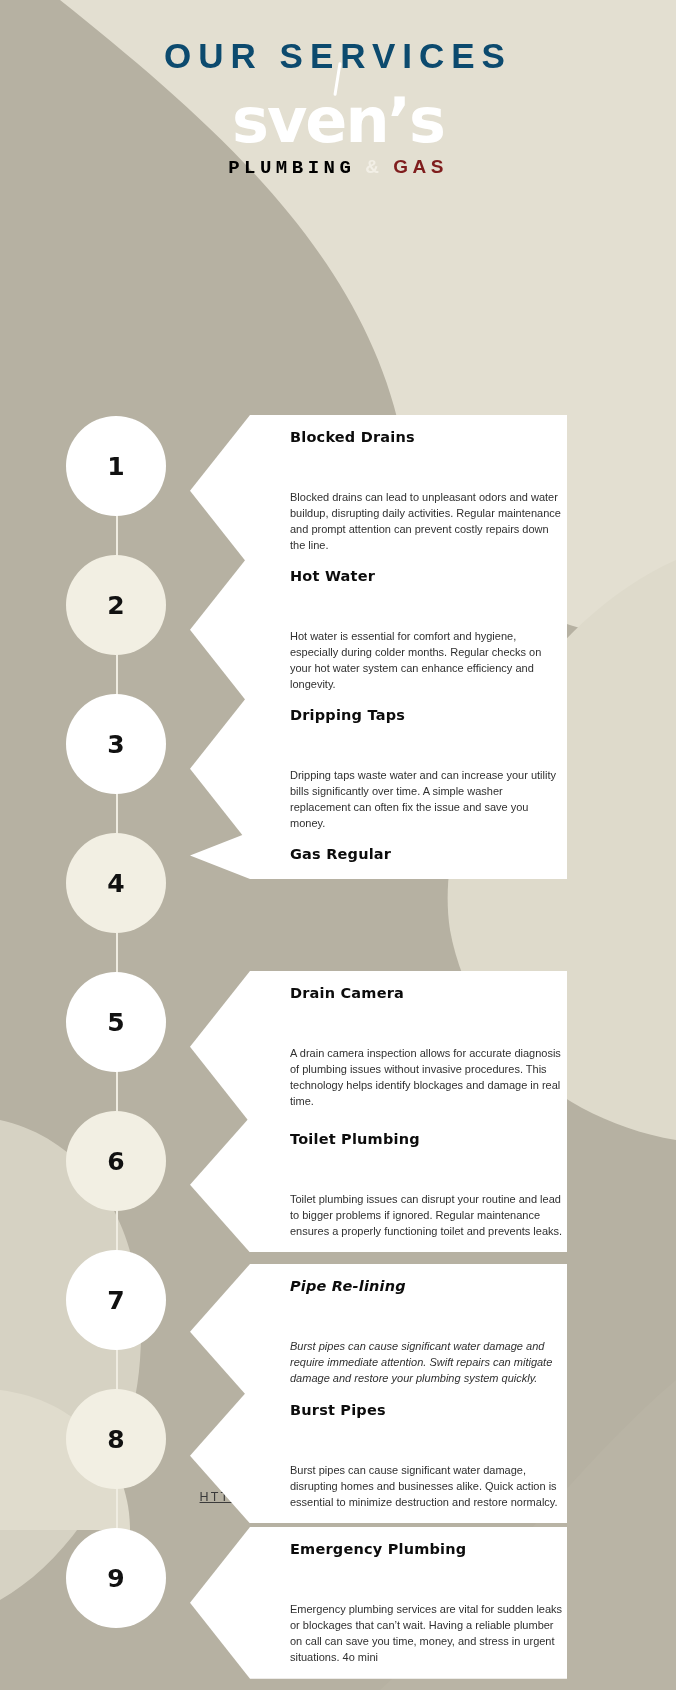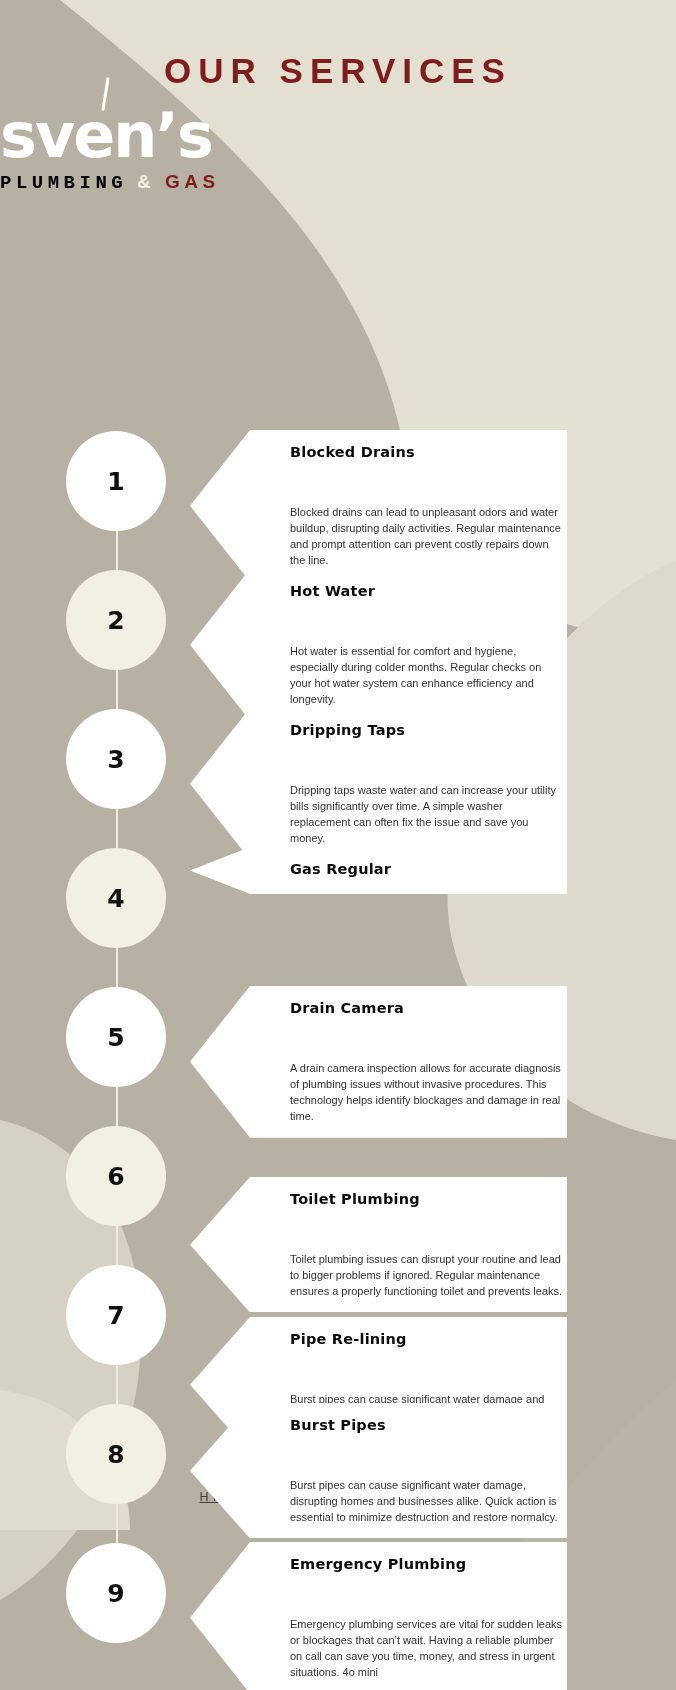--- a/index.html
+++ b/index.html
@@ -16,29 +16,29 @@
 
   
   #page { position:relative; z-index:2; width:676px; height:1690px; }
 
   
   .title {
     text-align:center;
     font-size:35px;
     font-weight:bold;
     letter-spacing:7px;
-    color:#7f1d1d;
-    padding-top:51px;
+    color:#0c4a6e;
+    padding-top:36px;
     font-family:"Liberation Sans", sans-serif;
   }
 
   .logo-wrap {
     position:relative;
     width:100%;
-    text-align:left;
+    text-align:center;
     margin-top:14px;
     height:92px;
   }
   .logo-main {
     font-size:62px;
     font-weight:bold;
     color:#ffffff;
     letter-spacing:-2px;
     line-height:1;
     font-family:"DejaVu Sans", sans-serif;
@@ -197,28 +197,28 @@
       <div class="circle cream" style="top: 633px;">
         <span>4</span>
       </div>
       <div class="card white" style="top: 771px;">
         <h3>Drain Camera</h3>
         <p>A drain camera inspection allows for accurate diagnosis of plumbing issues without invasive procedures. This technology helps identify blockages and damage in real time.</p>
       </div>
       <div class="circle white" style="top: 772px;">
         <span>5</span>
       </div>
-      <div class="card cream" style="top: 962px;">
+      <div class="card cream" style="top: 917px;">
         <h3>Toilet Plumbing</h3>
         <p>Toilet plumbing issues can disrupt your routine and lead to bigger problems if ignored. Regular maintenance ensures a properly functioning toilet and prevents leaks.</p>
       </div>
       <div class="circle cream" style="top: 911px;">
         <span>6</span>
       </div>
-      <div class="card white" style="top: 1102px;">
+      <div class="card white" style="top: 1064px; font-style: italic;">
         <h3>Pipe Re-lining</h3>
         <p>Burst pipes can cause significant water damage and require immediate attention. Swift repairs can mitigate damage and restore your plumbing system quickly.</p>
       </div>
       <div class="circle white" style="top: 1050px;">
         <span>7</span>
       </div>
       <div class="card cream" style="top: 1188px;">
         <h3>Burst Pipes</h3>
         <p>Burst pipes can cause significant water damage, disrupting homes and businesses alike. Quick action is essential to minimize destruction and restore normalcy.</p>
       </div>

